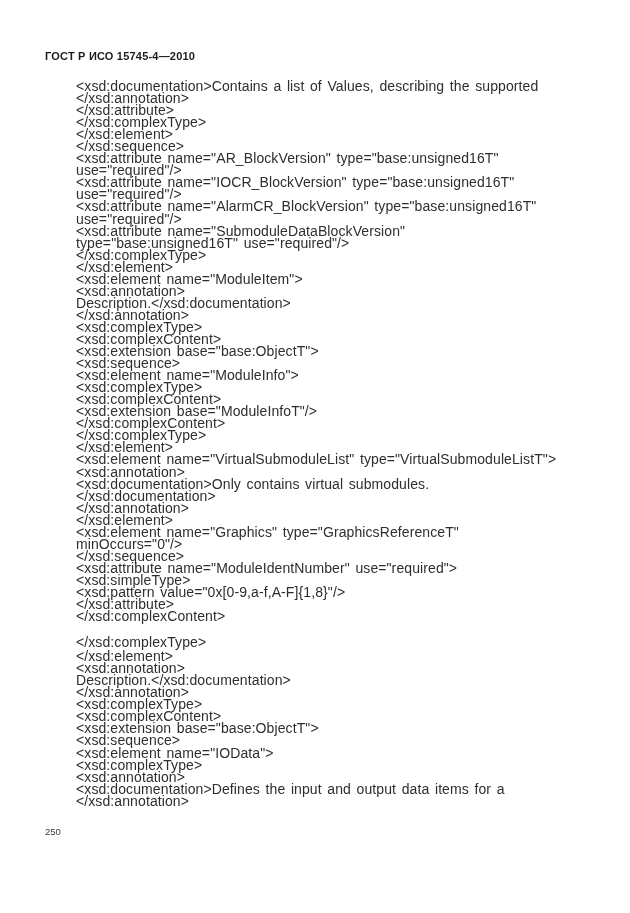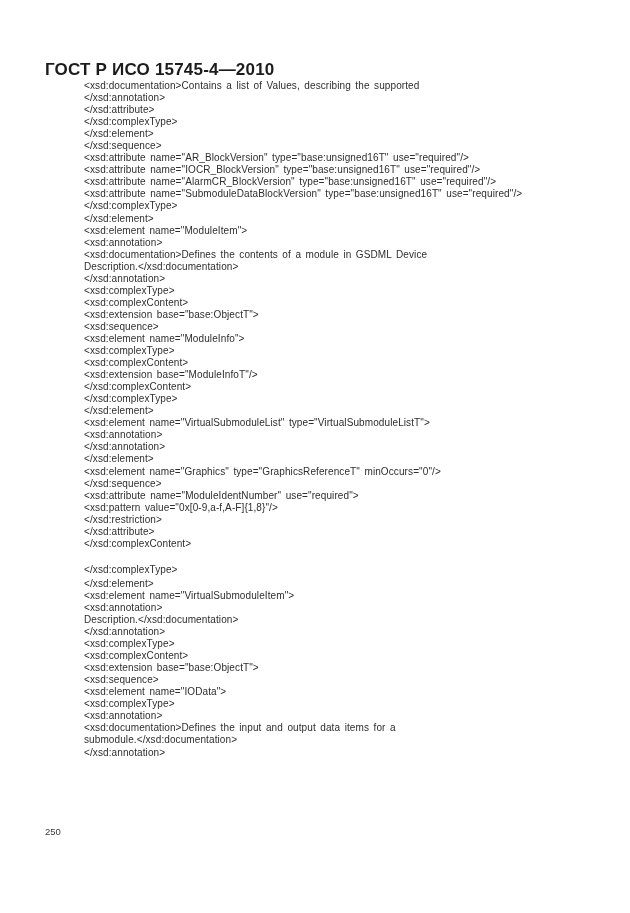--- a/index.html
+++ b/index.html
@@ -12,33 +12,32 @@
     width: 630px;
     height: 913px;
     background: #ffffff;
     overflow: hidden;
     font-family: "Liberation Sans", sans-serif;
   }
   .doc-header {
     position: absolute;
     left: 45px;
     top: 50px;
-    font-size: 17px;
+    font-size: 11px;
     font-weight: bold;
     color: #1c1c1c;
     letter-spacing: 0.2px;
     white-space: nowrap;
-    margin-top: 10px;
   }
   .code-block {
     position: absolute;
-    left: 84px;
+    left: 76px;
     top: 80px;
     width: 490px;
-    font-size: 10px;
+    font-size: 14px;
     line-height: 12.05px;
     color: #2e2e2e;
     word-spacing: 1.6px;
     letter-spacing: 0.1px;
   }
   .code-line {
     white-space: pre-wrap;
   }
   
   .code-line:nth-child(40) {
@@ -66,57 +65,55 @@
       <div class="code-line">&lt;/xsd:element&gt;</div>
       <div class="code-line">&lt;/xsd:sequence&gt;</div>
       <div class="code-line">&lt;xsd:attribute name="AR_BlockVersion" type="base:unsigned16T" use="required"/&gt;</div>
       <div class="code-line">&lt;xsd:attribute name="IOCR_BlockVersion" type="base:unsigned16T" use="required"/&gt;</div>
       <div class="code-line">&lt;xsd:attribute name="AlarmCR_BlockVersion" type="base:unsigned16T" use="required"/&gt;</div>
       <div class="code-line">&lt;xsd:attribute name="SubmoduleDataBlockVersion" type="base:unsigned16T" use="required"/&gt;</div>
       <div class="code-line">&lt;/xsd:complexType&gt;</div>
       <div class="code-line">&lt;/xsd:element&gt;</div>
       <div class="code-line">&lt;xsd:element name="ModuleItem"&gt;</div>
       <div class="code-line">&lt;xsd:annotation&gt;</div>
-      <div class="code-line">&lt;xsd:documentation&gt;Defines the contents of a module in GSDML Device</div>
       <div class="code-line">Description.&lt;/xsd:documentation&gt;</div>
       <div class="code-line">&lt;/xsd:annotation&gt;</div>
       <div class="code-line">&lt;xsd:complexType&gt;</div>
       <div class="code-line">&lt;xsd:complexContent&gt;</div>
       <div class="code-line">&lt;xsd:extension base="base:ObjectT"&gt;</div>
       <div class="code-line">&lt;xsd:sequence&gt;</div>
       <div class="code-line">&lt;xsd:element name="ModuleInfo"&gt;</div>
       <div class="code-line">&lt;xsd:complexType&gt;</div>
       <div class="code-line">&lt;xsd:complexContent&gt;</div>
       <div class="code-line">&lt;xsd:extension base="ModuleInfoT"/&gt;</div>
       <div class="code-line">&lt;/xsd:complexContent&gt;</div>
       <div class="code-line">&lt;/xsd:complexType&gt;</div>
       <div class="code-line">&lt;/xsd:element&gt;</div>
       <div class="code-line">&lt;xsd:element name="VirtualSubmoduleList" type="VirtualSubmoduleListT"&gt;</div>
       <div class="code-line">&lt;xsd:annotation&gt;</div>
+      <div class="code-line">&lt;xsd:documentation&gt;Only contains virtual submodules.&lt;/xsd:documentation&gt;</div>
       <div class="code-line">&lt;/xsd:annotation&gt;</div>
       <div class="code-line">&lt;/xsd:element&gt;</div>
       <div class="code-line">&lt;xsd:element name="Graphics" type="GraphicsReferenceT" minOccurs="0"/&gt;</div>
       <div class="code-line">&lt;/xsd:sequence&gt;</div>
       <div class="code-line">&lt;xsd:attribute name="ModuleIdentNumber" use="required"&gt;</div>
+      <div class="code-line">&lt;xsd:simpleType&gt;</div>
       <div class="code-line">&lt;xsd:pattern value="0x[0-9,a-f,A-F]{1,8}"/&gt;</div>
-      <div class="code-line">&lt;/xsd:restriction&gt;</div>
       <div class="code-line">&lt;/xsd:attribute&gt;</div>
       <div class="code-line">&lt;/xsd:complexContent&gt;</div>
       <div class="code-line">&lt;/xsd:complexType&gt;</div>
       <div class="code-line">&lt;/xsd:element&gt;</div>
-      <div class="code-line">&lt;xsd:element name="VirtualSubmoduleItem"&gt;</div>
       <div class="code-line">&lt;xsd:annotation&gt;</div>
       <div class="code-line">Description.&lt;/xsd:documentation&gt;</div>
       <div class="code-line">&lt;/xsd:annotation&gt;</div>
       <div class="code-line">&lt;xsd:complexType&gt;</div>
       <div class="code-line">&lt;xsd:complexContent&gt;</div>
       <div class="code-line">&lt;xsd:extension base="base:ObjectT"&gt;</div>
       <div class="code-line">&lt;xsd:sequence&gt;</div>
       <div class="code-line">&lt;xsd:element name="IOData"&gt;</div>
       <div class="code-line">&lt;xsd:complexType&gt;</div>
       <div class="code-line">&lt;xsd:annotation&gt;</div>
       <div class="code-line">&lt;xsd:documentation&gt;Defines the input and output data items for a</div>
-      <div class="code-line">submodule.&lt;/xsd:documentation&gt;</div>
       <div class="code-line">&lt;/xsd:annotation&gt;</div>
     </div>
 
   <div class="page-number">250</div>
 </div>
 
 </body></html>

